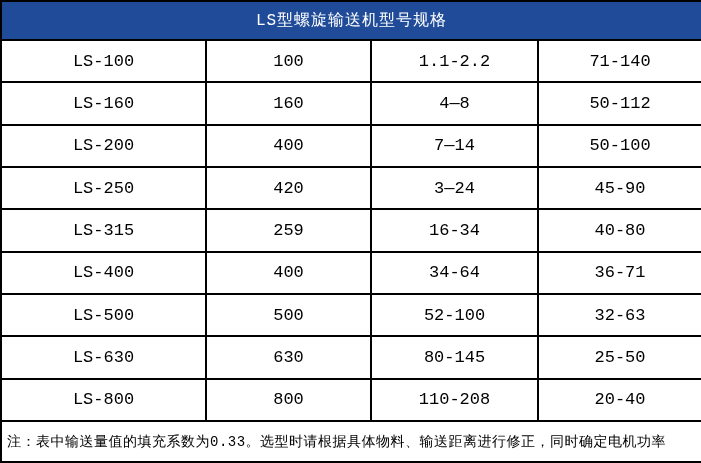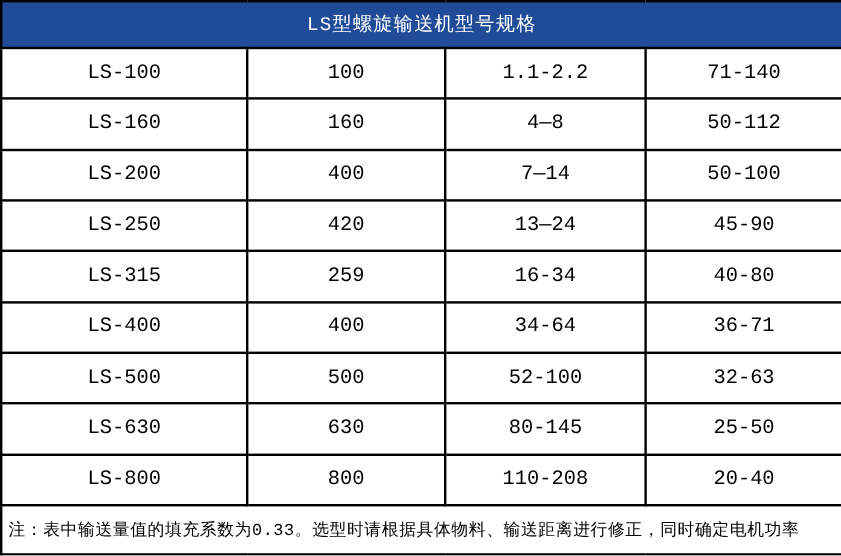--- a/index.html
+++ b/index.html
@@ -63,21 +63,21 @@
       </tr>
       <tr>
         <td>LS-200</td>
         <td>400</td>
         <td>7—14</td>
         <td>50-100</td>
       </tr>
       <tr>
         <td>LS-250</td>
         <td>420</td>
-        <td>13—24</td>
+        <td>3—24</td>
         <td>45-90</td>
       </tr>
       <tr>
         <td>LS-315</td>
         <td>259</td>
         <td>16-34</td>
         <td>40-80</td>
       </tr>
       <tr>
         <td>LS-400</td>

